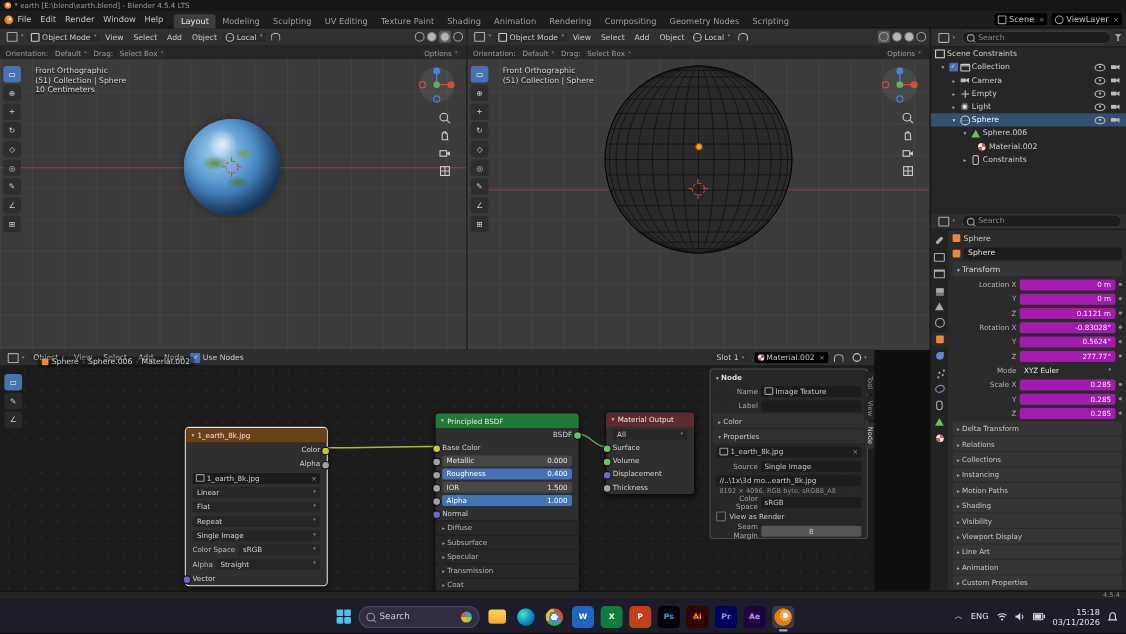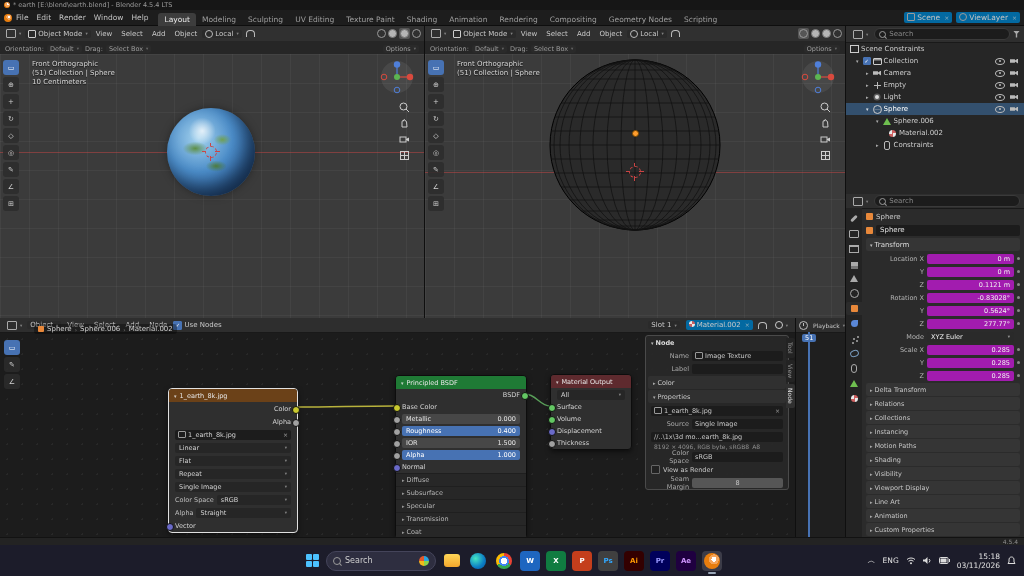--- a/index.html
+++ b/index.html
@@ -26,21 +26,21 @@
   .tri-d::before{content:"▾";font-size:5px;margin-right:2px;opacity:.8}
   .tri-r::before{content:"▸";font-size:5px;margin-right:2px;opacity:.8}
 
   
   #titlebar{left:0;top:0;width:1024px;height:10px;background:#161616;display:flex;align-items:center;gap:3px;padding-left:4px;font-size:6.5px;color:#9a9a9a}
   .blogo{width:6px;height:6px;border-radius:50%;background:radial-gradient(circle at 60% 40%,#fff 0 1px,#f5a45a 1px 2.5px,#e87d0d 2.5px);flex:none}
   #topbar{left:0;top:10px;width:1024px;height:16px;background:#1d1d1d;border-bottom:1px solid #0e0e0e;display:flex;align-items:center;font-size:7.5px;color:#c4c4c4;padding:0 4px;box-sizing:border-box}
   .tabs{display:flex;align-items:flex-end;height:16px;margin-left:6px}
   .tab{padding:2px 6px;border-radius:3px 3px 0 0;color:#9f9f9f;white-space:nowrap}
   .tab.active{background:#3d3d3d;color:#e8e8e8}
-  .chip{display:flex;gap:2px;background:#0369a1;border-radius:2px;padding:1px 3px;margin-left:4px}
+  .chip{display:flex;align-items:center;gap:2px;background:#000000;border-radius:2px;padding:1px 3px;margin-left:4px}
   .ci{width:6px;height:6px;border:1px solid #9a9a9a;border-radius:1px;flex:none}
 
   
   .viewport{background:#3b3b3b;overflow:hidden}
   .vp-header{height:15px;background:#303030;display:flex;align-items:center;gap:1px;padding:0 3px;font-size:7px;border-bottom:1px solid #262626}
   .vp-ts{height:13px;background:#262626;display:flex;align-items:center;gap:3px;padding:0 5px;font-size:6.5px;color:#9d9d9d;border-bottom:1px solid #1a1a1a}
   .ei{width:8px;height:7px;border:1px solid #aaa;border-radius:1px;display:inline-block}
   .modeico{width:6px;height:6px;border:1px solid #ccc;border-radius:1px;display:inline-block}
   .globe{width:6px;height:6px;border:1px solid #bbb;border-radius:50%;display:inline-block;background:linear-gradient(transparent 45%,rgba(200,200,200,.6) 46%,transparent 55%)}
   .magnet{width:7px;height:6px;border:1.5px solid #bbb;border-bottom:none;border-radius:4px 4px 0 0;display:inline-block;margin:0 3px}
@@ -179,21 +179,21 @@
   .start i{background:#4cc2ff;border-radius:1px}
   .tb-search{width:110px;height:20px;border-radius:10px;background:#2e2e40;border:1px solid #44445a;display:flex;align-items:center;gap:4px;padding:0 6px;box-sizing:border-box;color:#cfcfcf;font-size:8px}
   .bingdot{width:10px;height:10px;border-radius:50%;margin-left:auto;background:conic-gradient(#2aa4e0 0 25%,#8bd44a 0 50%,#f3b819 0 75%,#e2572b 0)}
   .app{width:20px;height:20px;border-radius:4px;display:flex;align-items:center;justify-content:center;font-size:7px;font-weight:bold;position:relative}
   .app.active{background:rgba(255,255,255,.14)}
   .app.active::after{content:"";position:absolute;bottom:-3px;left:6px;width:8px;height:2px;border-radius:1px;background:#9aa7b8}
   .a-explorer{background:linear-gradient(#ffd658,#f3a72c);border-radius:3px;width:16px;height:13px}
   .a-edge{background:radial-gradient(circle at 35% 35%,#45e6c2,#0b7cc4 60%,#0a5a9c);border-radius:50%;width:16px;height:16px}
   .a-chrome{width:16px;height:16px;border-radius:50%;background:radial-gradient(circle at 50% 50%,#fff 0 3px,#4285f4 3px 5px,transparent 5px),conic-gradient(#ea4335 0 33%,#34a853 0 66%,#fbbc05 0)}
   .a-word{background:#1e66c0;color:#fff}.a-excel{background:#107c41;color:#fff}.a-ppt{background:#c43e1c;color:#fff}
-  .a-ps{background:#404040;color:#31a8ff}.a-ai{background:#330000;color:#ff9a00}.a-pr{background:#00005b;color:#9999ff}.a-ae{background:#1f0040;color:#cf96fd}
+  .a-ps{background:#000000;color:#31a8ff}.a-ai{background:#330000;color:#ff9a00}.a-pr{background:#00005b;color:#9999ff}.a-ae{background:#1f0040;color:#cf96fd}
   .a-blender{width:16px;height:16px;border-radius:50%;background:radial-gradient(circle at 62% 40%,#fff 0 2.5px,#f5a45a 2.5px 5px,#e87d0d 5px)}
   .tray{margin-left:auto;display:flex;align-items:center;gap:7px;color:#e3e3e3;font-size:7.5px}
   .chev{font-size:8px;color:#ddd}
   .clockstack{text-align:right;line-height:9px;font-size:7.5px}
 </style>
 </head>
 <body>
 
 <div class="screen">
 
@@ -688,28 +688,20 @@
         </div>
     </div>
 
     <div class="vtabs" style="left:786px;top:20px">
       <span class="vtab">Tool</span>
       <span class="vtab">View</span>
       <span class="vtab on">Node</span>
     </div>
   </div>
 
-  <div class="abs" id="timeline">
-    <div class="tl-header">
-      <i class="clockic"></i>
-      <span class="dd flat">Playback</span>
-    </div>
-    <div class="playhead" style="left:12px"></div>
-    <span class="frame-badge" style="left:6px">51</span>
-  </div>
 
   <div class="abs" id="outliner">
     <div class="ol-header">
       <span class="dd flat">
           <i class="ei"></i>
         </span>
       <span class="search-box" style="flex:1;height:10px">
           <i class="mag"></i>
           <span>Search</span>
         </span>

